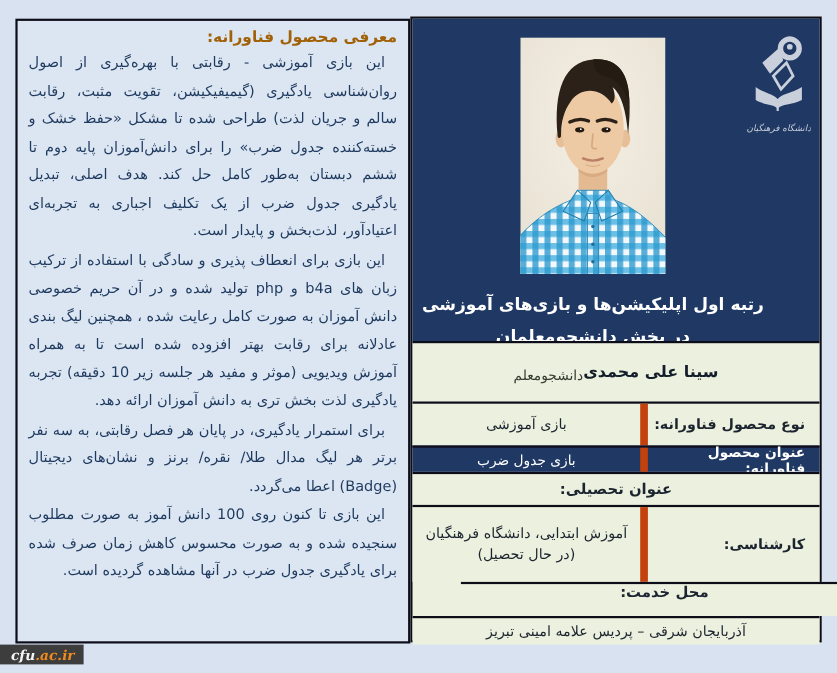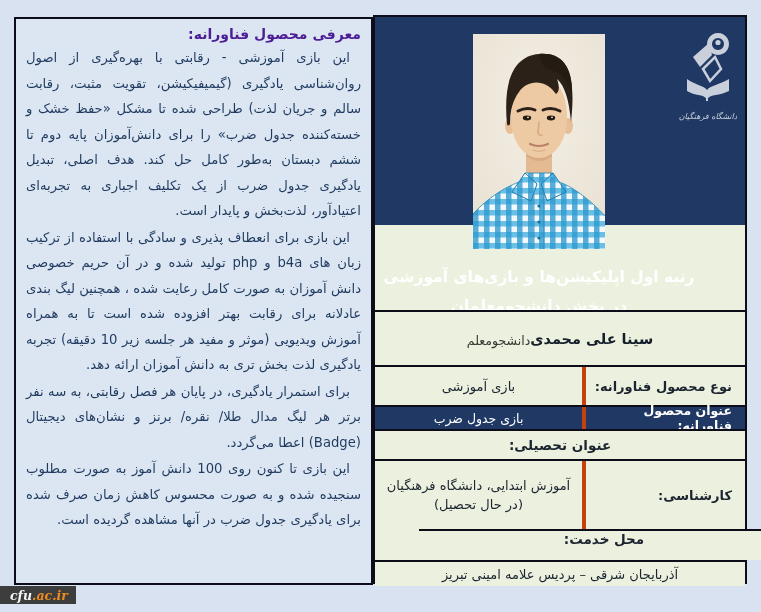--- a/index.html
+++ b/index.html
@@ -13,53 +13,53 @@
   .page { position:absolute; inset:0; }
 
   
   .intro-panel {
     position:absolute; left:14px; top:17px; width:359px; height:568px;
     background:#dce6f2; border:2px solid #0d0d1a;
     padding:7px 10px 8px 10px;
     direction:rtl;
   }
   .intro-heading {
-    font-weight:bold; color:#4c1d95; font-size:14px;
+    font-weight:bold; color:#a16207; font-size:14px;
     text-align:right; margin-bottom:3px;
   }
   .intro-par {
     color:#1f3a5f; font-size:13.2px; line-height:25.5px;
     text-align:justify; text-align-last:right;
     text-indent:11px; margin-bottom:1px;
   }
 
   
   .profile-table {
     position:absolute; left:373px; top:15px; width:374px; height:569px;
     border:2px solid #0d0d1a; background:#ebf1de;
   }
   .row { position:absolute; left:0; width:100%; direction:rtl; }
   .navy { background:#1f3864; color:#ffffff; }
   .green { background:#ebf1de; color:#1c2430; }
   .bordered-top { border-top:2px solid #0d0d1a; }
 
-  .hdr-panel { top:0; height:208px; }
+  .hdr-panel { top:0; height:347px; }
   .row-name { top:293px; height:55px; display:flex; flex-direction:row; justify-content:center; align-items:center; }
   .row-type { top:348px; height:40px; }
   .row-title { top:388px; height:24px; }
   .row-eduhdr { top:412px; height:30px; display:flex; align-items:center; justify-content:center; }
   .row-bachelor { top:442px; height:70px; }
   .row-servicehdr { top:512px; height:31px; display:flex; align-items:flex-start; justify-content:center;margin-left:44px; }
   .row-location { top:543px; height:26px; display:flex; align-items:center; justify-content:center; }
 
   .two-col { display:flex; }
   .cell-label {
     width:163px; flex:none; display:flex; align-items:center; justify-content:flex-start;
     padding-right:13px; font-weight:bold; font-size:13px;
-    border-left:4px solid #c2410c; 
+    border-left:7px solid #c2410c; 
   }
   .cell-value {
     flex:1; display:flex; flex-direction:column; align-items:center; justify-content:center;
     font-size:13px; text-align:center; line-height:19px;
   }
   .full-label { font-weight:bold; font-size:13.5px; }
   .name-main { font-weight:bold; font-size:14.5px; color:#141d2a; }
   .name-sub { font-size:12.5px; color:#333b33; margin-top:3px; }
   .loc-text { font-size:13px; }
 

